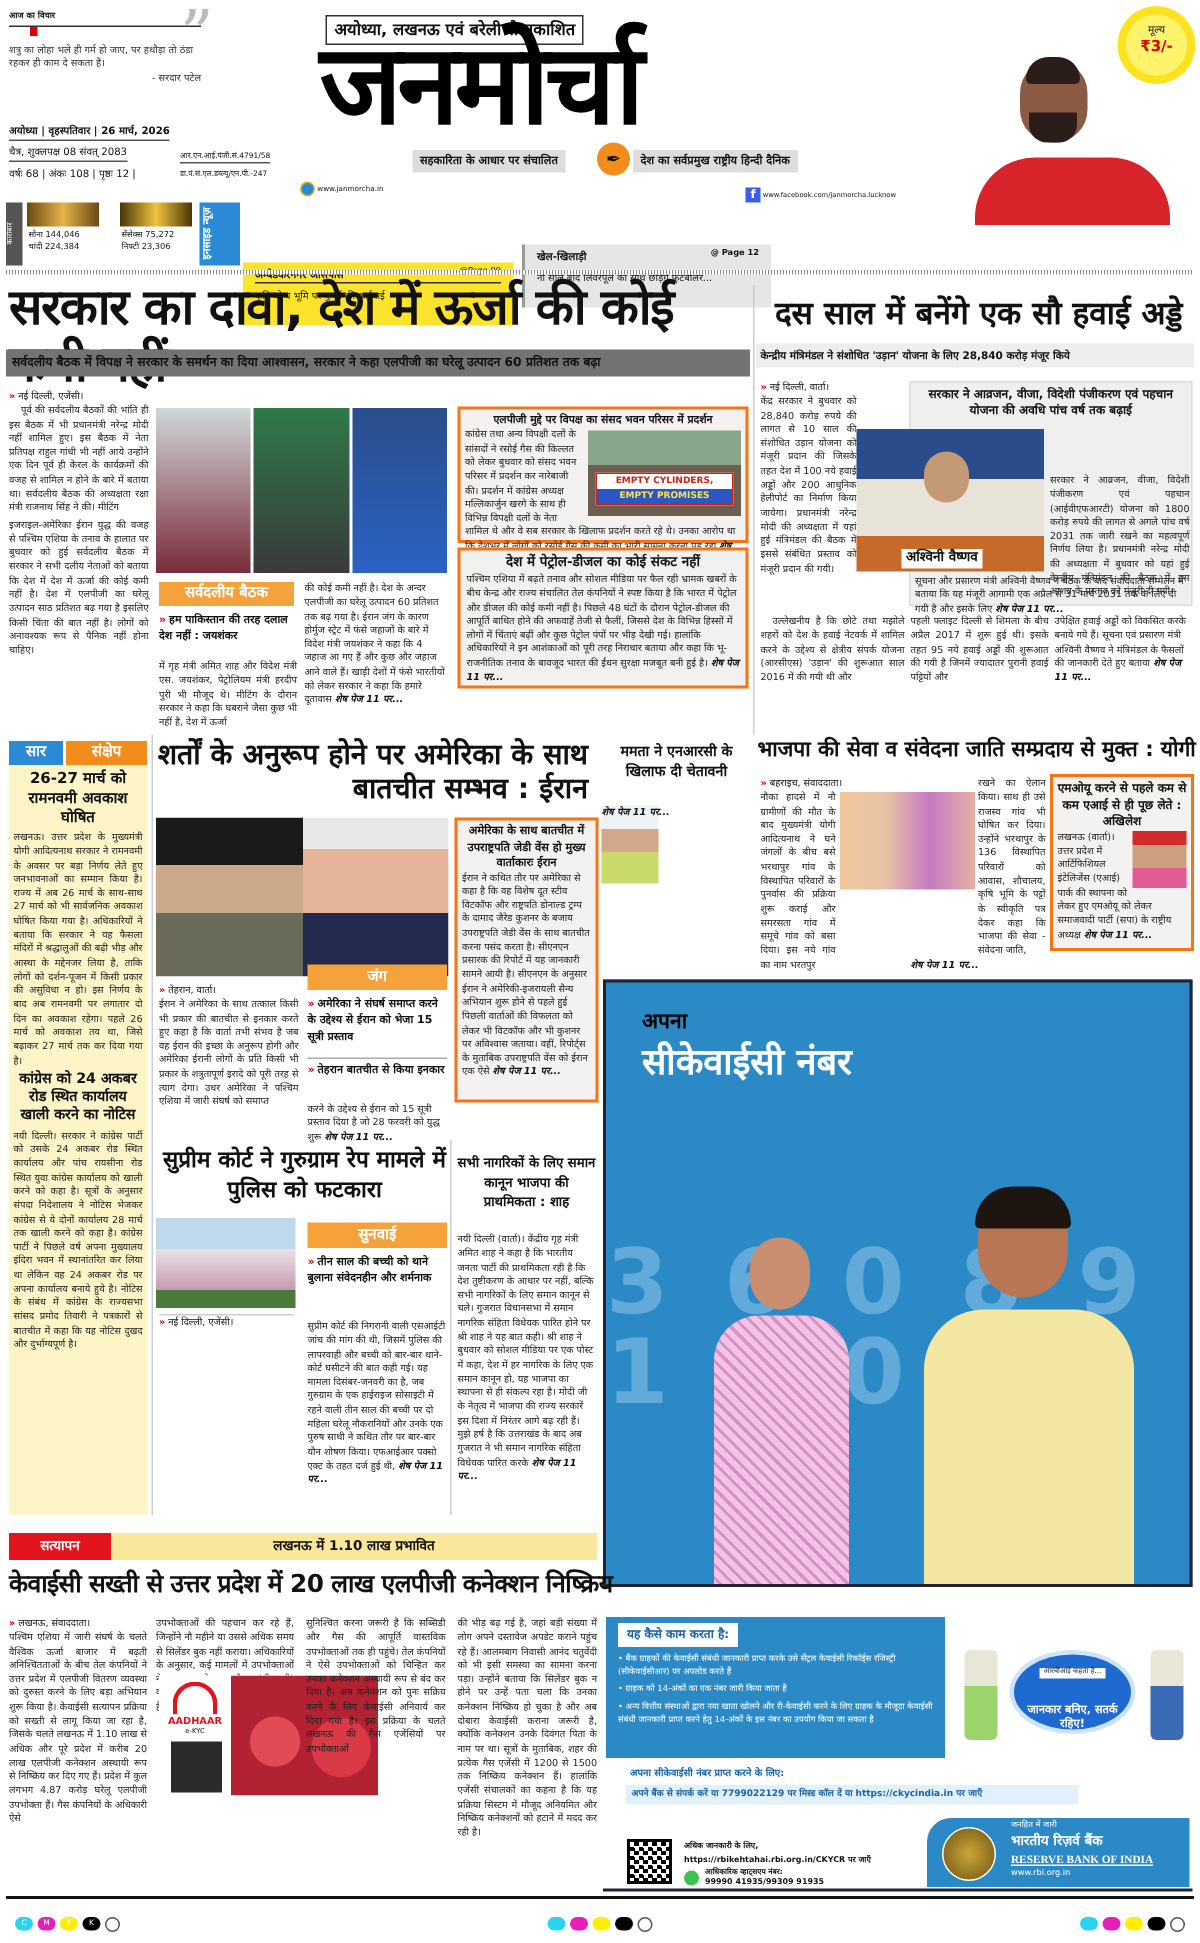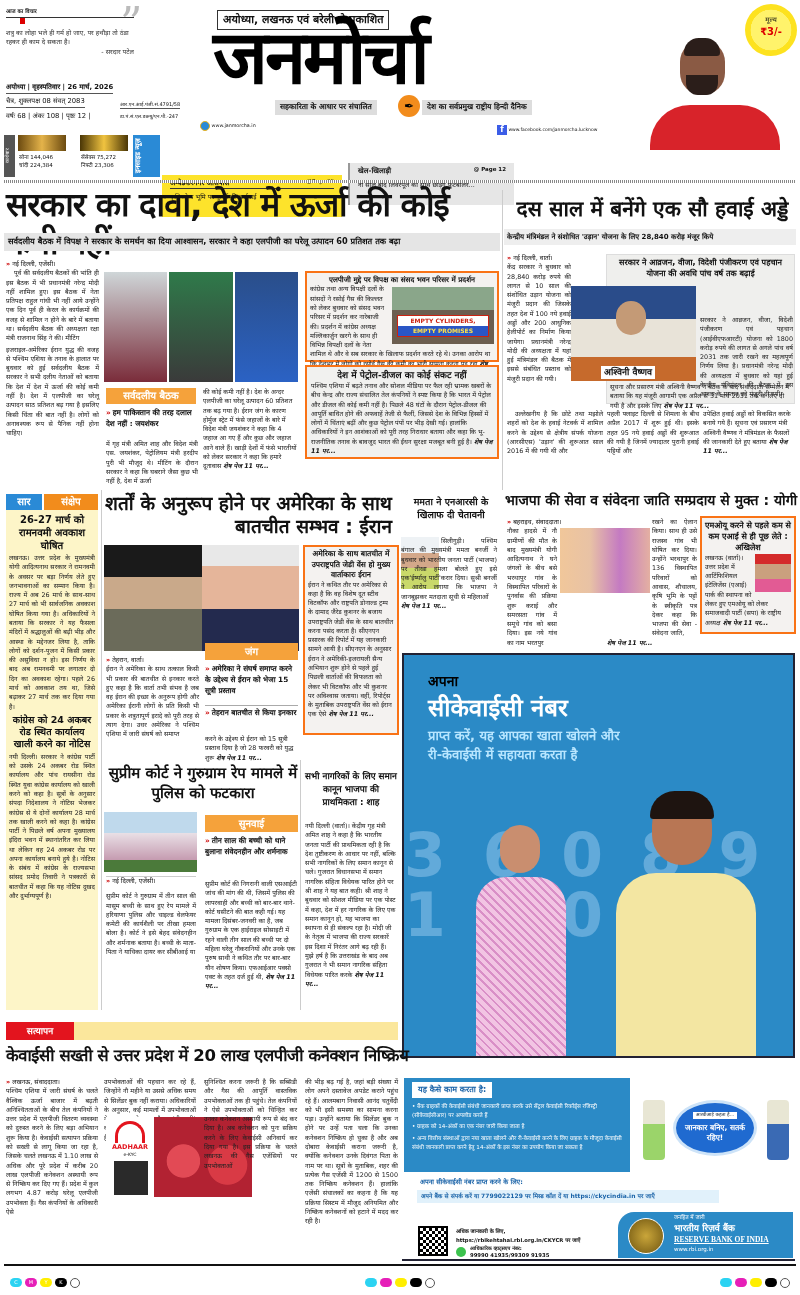--- a/index.html
+++ b/index.html
@@ -78,21 +78,21 @@
 <div class="abs" style="left:348px;top:135px;width:166px;height:42px;background:#e6e6e6;padding:3px 8px;border-left:2px solid #999;margin-top:28px;">
   <div style="display:flex;justify-content:space-between;">
     <span style="font-size:7px;font-weight:bold;">खेल-खिलाड़ी</span>
     <span style="font-size:5.5px;font-weight:bold;">@ Page 12</span>
   </div>
   <div style="font-size:6.5px;margin-top:5px;">नौ साल बाद लिवरपूल का साथ छोड़ेंगे फुटबॉलर...</div>
 </div>
 <div class="abs hatch" style="left:4px;top:180px;width:792px;height:3px;"></div>
 
 <div class="abs" style="left:6px;top:186px;width:490px;font-size:33px;font-weight:bold;line-height:1.15;letter-spacing:-1px;">सरकार का दावा, देश में ऊर्जा की कोई कमी नहीं</div>
-<div class="abs" style="left:4px;top:233px;width:496px;background:#e5e5e5;font-size:8.2px;font-weight:bold;padding:3px 4px;white-space:nowrap;overflow:hidden;">सर्वदलीय बैठक में विपक्ष ने सरकार के समर्थन का दिया आश्वासन, सरकार ने कहा एलपीजी का घरेलू उत्पादन 60 प्रतिशत तक बढ़ा</div>
+<div class="abs" style="left:4px;top:233px;width:496px;background:#737373;font-size:8.2px;font-weight:bold;padding:3px 4px;white-space:nowrap;overflow:hidden;">सर्वदलीय बैठक में विपक्ष ने सरकार के समर्थन का दिया आश्वासन, सरकार ने कहा एलपीजी का घरेलू उत्पादन 60 प्रतिशत तक बढ़ा</div>
 
 <div class="abs" style="left:6px;top:260px;width:93px;">
   <div><span class="dl">»</span><span>नई दिल्ली, एजेंसी।</span></div>
   <div class="bt" style="text-indent:8px;">पूर्व की सर्वदलीय बैठकों की भांति ही इस बैठक में भी प्रधानमंत्री नरेन्द्र मोदी नहीं शामिल हुए। इस बैठक में नेता प्रतिपक्ष राहुल गांधी भी नहीं आये उन्होंने एक दिन पूर्व ही केरल के कार्यक्रमों की वजह से शामिल न होने के बारे में बताया था। सर्वदलीय बैठक की अध्यक्षता रक्षा मंत्री राजनाथ सिंह ने की। मीटिंग</div>
   <div class="bt" style="margin-top:2px;">इजराइल-अमेरिका ईरान युद्ध की वजह से पश्चिम एशिया के तनाव के हालात पर बुधवार को हुई सर्वदलीय बैठक में सरकार ने सभी दलीय नेताओं को बताया कि देश में देश में ऊर्जा की कोई कमी नहीं है। देश में एलपीजी का घरेलू उत्पादन साठ प्रतिशत बढ़ गया है इसलिए किसी चिंता की बात नहीं है। लोगों को अनावश्यक रूप से पैनिक नहीं होना चाहिए।</div>
 </div>
 <div class="abs img" style="left:104px;top:272px;width:194px;height:110px;display:flex;gap:2px;background:#fff;">
   <div style="flex:1;background:linear-gradient(#cfd6d8,#7a2c3a);"></div>
   <div style="flex:1;background:linear-gradient(#2f7a4a,#3a3a3a);"></div>
   <div style="flex:1;background:linear-gradient(#2a4e8a,#2b62c4);"></div>
@@ -183,21 +183,20 @@
 </div>
 <div class="abs box" style="left:303px;top:545px;width:96px;height:190px;padding:2px 3px;">
   <div class="hl" style="font-size:7.5px;line-height:1.4;">अमेरिका के साथ बातचीत में उपराष्ट्रपति जेडी वेंस हो मुख्य वार्ताकारः ईरान</div>
   <span class="bt">ईरान ने कथित तौर पर अमेरिका से कहा है कि वह विशेष दूत स्टीव विटकॉफ और राष्ट्रपति डोनाल्ड ट्रम्प के दामाद जैरेड कुशनर के बजाय उपराष्ट्रपति जेडी वेंस के साथ बातचीत करना पसंद करता है। सीएनएन प्रसारक की रिपोर्ट में यह जानकारी सामने आयी है। सीएनएन के अनुसार ईरान ने अमेरिकी-इजरायली सैन्य अभियान शुरू होने से पहले हुई पिछली वार्ताओं की विफलता को लेकर भी विटकॉफ और भी कुशनर पर अविश्वास जताया। वहीं, रिपोर्ट्स के मुताबिक उपराष्ट्रपति वेंस को ईरान एक ऐसे</span>
   <span class="more">शेष पेज 11 पर...</span>
 </div>
 
 <div class="abs" style="left:405px;top:496px;width:92px;font-size:9.5px;font-weight:bold;text-align:center;line-height:1.35;">ममता ने एनआरसी के खिलाफ दी चेतावनी</div>
 <div class="abs img" style="left:401px;top:537px;width:38px;height:52px;background:linear-gradient(#eef2f5 30%,#d3a88a 30%,#d3a88a 60%,#c9d96a 60%);"></div>
 <div class="abs" style="left:401px;top:537px;width:96px;">
-  <span class="bt" style="display:block;text-indent:40px;">सिलीगुड़ी। पश्चिम बंगाल की मुख्यमंत्री ममता बनर्जी ने बुधवार को भारतीय जनता पार्टी (भाजपा) पर तीखा हमला बोलते हुए इसे एक'ईर्ष्यालु पार्टी'करार दिया। सुश्री बनर्जी ने आरोप लगाया कि भाजपा ने जानबूझकर मतदाता सूची से महिलाओं</span>
   <span class="more">शेष पेज 11 पर...</span>
 </div>
 
 <div class="abs" style="left:505px;top:490px;width:292px;font-size:14px;font-weight:bold;text-align:center;white-space:nowrap;">भाजपा की सेवा व संवेदना जाति सम्प्रदाय से मुक्त : योगी</div>
 <div class="abs" style="left:507px;top:518px;width:90px;">
   <div><span class="dl">»</span><span>बहराइच, संवाददाता।</span></div>
   <div class="bt" style="padding-right:40px;">नौका हादसे में नौ ग्रामीणों की मौत के बाद मुख्यमंत्री योगी आदित्यनाथ ने घने जंगलों के बीच बसे भरथापुर गांव के विस्थापित परिवारों के पुनर्वास की प्रक्रिया शुरू कराई और समरसता गांव में समूचे गांव को बसा दिया। इस नये गांव का नाम भरतपुर</div>
 </div>
 <div class="abs img" style="left:560px;top:528px;width:90px;height:65px;background:linear-gradient(90deg,#f1c79a,#e8c2a5,#c47ac2,#e4b0a2);"></div>
 <div class="abs" style="left:607px;top:518px;width:90px;">
@@ -210,41 +209,39 @@
   <div class="img" style="float:right;width:36px;height:38px;background:linear-gradient(#d42a2a 25%,#caa07e 25%,#caa07e 65%,#e25b94 65%);margin-left:2px;"></div>
   <span class="bt">लखनऊ (वार्ता)। उत्तर प्रदेश में आर्टिफिशियल इंटेलिजेंस (एआई) पार्क की स्थापना को लेकर हुए एमओयू को लेकर समाजवादी पार्टी (सपा) के राष्ट्रीय अध्यक्ष</span>
   <span class="more">शेष पेज 11 पर...</span>
 </div>
 
 <div class="abs" style="left:104px;top:764px;width:198px;font-size:15px;font-weight:bold;text-align:center;line-height:1.3;">सुप्रीम कोर्ट ने गुरुग्राम रेप मामले में पुलिस को फटकारा</div>
 <div class="abs img" style="left:104px;top:812px;width:93px;height:60px;background:linear-gradient(#bfd9ec 35%,#e9e0e6 35%,#c59bb0 80%,#4b7a3a 80%);"></div>
 <div class="abs" style="left:106px;top:876px;width:90px;">
   <div class="rule" style="border-color:#ccc;"></div>
   <div><span class="dl">»</span><span>नई दिल्ली, एजेंसी।</span></div>
-  <div class="bt" style="margin-top:6px;">सुप्रीम कोर्ट ने गुरुग्राम में तीन साल की मासूम बच्ची के साथ हुए रेप मामले में हरियाणा पुलिस और चाइल्ड वेलफेयर कमेटी की कार्यशैली पर तीखा हमला बोला है। कोर्ट ने इसे बेहद संवेदनहीन और शर्मनाक बताया है। बच्ची के माता-पिता ने याचिका दायर कर सीबीआई या</div>
 </div>
 <div class="abs orange" style="left:205px;top:815px;width:93px;height:17px;font-size:10px;line-height:17px;">सुनवाई</div>
 <div class="abs" style="left:205px;top:836px;width:93px;font-size:7.3px;font-weight:bold;line-height:1.5;">
   <span class="dl">»</span><span>तीन साल की बच्ची को थाने बुलाना संवेदनहीन और शर्मनाक</span>
 </div>
 <div class="abs" style="left:205px;top:880px;width:93px;">
   <span class="bt">सुप्रीम कोर्ट की निगरानी वाली एसआईटी जांच की मांग की थी, जिसमें पुलिस की लापरवाही और बच्ची को बार-बार थाने-कोर्ट घसीटने की बात कही गई। यह मामला दिसंबर-जनवरी का है, जब गुरुग्राम के एक हाईराइज सोसाइटी में रहने वाली तीन साल की बच्ची पर दो महिला घरेलू नौकरानियों और उनके एक पुरुष साथी ने कथित तौर पर बार-बार यौन शोषण किया। एफआईआर पक्सो एक्ट के तहत दर्ज हुई थी,</span>
   <span class="more">शेष पेज 11 पर...</span>
 </div>
 
 <div class="abs" style="left:305px;top:770px;width:92px;font-size:8.8px;font-weight:bold;text-align:center;line-height:1.45;">सभी नागरिकों के लिए समान कानून भाजपा की प्राथमिकता : शाह</div>
 <div class="abs" style="left:305px;top:822px;width:92px;">
   <span class="bt" style="text-indent:8px;display:inline;">नयी दिल्ली (वार्ता)। केंद्रीय गृह मंत्री अमित शाह ने कहा है कि भारतीय जनता पार्टी की प्राथमिकता रही है कि देश तुष्टीकरण के आधार पर नहीं, बल्कि सभी नागरिकों के लिए समान कानून से चले। गुजरात विधानसभा में समान नागरिक संहिता विधेयक पारित होने पर श्री शाह ने यह बात कही। श्री शाह ने बुधवार को सोशल मीडिया पर एक पोस्ट में कहा, देश में हर नागरिक के लिए एक समान कानून हो, यह भाजपा का स्थापना से ही संकल्प रहा है। मोदी जी के नेतृत्व में भाजपा की राज्य सरकारें इस दिशा में निरंतर आगे बढ़ रही हैं। मुझे हर्ष है कि उत्तराखंड के बाद अब गुजरात ने भी समान नागरिक संहिता विधेयक पारित करके</span>
   <span class="more">शेष पेज 11 पर...</span>
 </div>
 
 <div class="abs" style="left:402px;top:653px;width:393px;height:405px;background:#2b8ac6;border:2px solid #223;overflow:hidden;">
   <div style="position:absolute;left:24px;top:16px;font-size:14px;font-weight:bold;color:#000000;">अपना</div>
   <div style="position:absolute;left:24px;top:36px;font-size:24px;font-weight:bold;color:#fff;">सीकेवाईसी नंबर</div>
-  <div style="position:absolute;left:24px;top:72px;width:210px;font-size:13px;font-weight:bold;color:#b8e6ff;line-height:1.45;">प्राप्त करें, यह आपका खाता खोलने और री-केवाईसी में सहायता करता है</div>
   <div style="position:absolute;left:0;top:170px;width:393px;height:230px;font-size:60px;font-weight:bold;color:rgba(200,230,255,0.35);letter-spacing:8px;overflow:hidden;line-height:1;">3 6 0 8 9 1 6 0</div>
   <div style="position:absolute;left:72px;top:170px;width:90px;height:240px;">
     <div style="position:absolute;left:24px;top:0;width:40px;height:48px;border-radius:20px;background:#c98e6f;"></div>
     <div style="position:absolute;left:16px;top:-6px;width:56px;height:40px;border-radius:28px 28px 8px 8px;background:#2a1b15;z-index:-1;"></div>
     <div style="position:absolute;left:0;top:52px;width:90px;height:190px;border-radius:30px 30px 0 0;background:repeating-linear-gradient(45deg,#f2c4e3 0 4px,#d98fc7 4px 6px);"></div>
   </div>
   <div style="position:absolute;left:212px;top:140px;width:140px;height:260px;">
     <div style="position:absolute;left:36px;top:0;width:60px;height:70px;border-radius:30px;background:#b87654;"></div>
     <div style="position:absolute;left:34px;top:-4px;width:64px;height:28px;border-radius:30px 30px 4px 4px;background:#1e1410;"></div>
     <div style="position:absolute;left:0;top:78px;width:140px;height:190px;border-radius:40px 40px 0 0;background:#f3e6a2;"></div>
@@ -257,21 +254,21 @@
     <li style="margin-bottom:3px;">• <span>बैंक ग्राहकों की केवाईसी संबंधी जानकारी प्राप्त करके उसे सेंट्रल केवाईसी रिकॉर्ड्स रजिस्ट्री (सीकेवाईसीआर) पर अपलोड करते हैं</span></li>
     <li style="margin-bottom:3px;">• <span>ग्राहक को 14-अंकों का एक नंबर जारी किया जाता है</span></li>
     <li>• <span>अन्य वित्तीय संस्थाओं द्वारा नया खाता खोलने और री-केवाईसी करने के लिए ग्राहक के मौजूदा केवाईसी संबंधी जानकारी प्राप्त करने हेतु 14-अंकों के इस नंबर का उपयोग किया जा सकता है</span></li>
   </ul>
 </div>
 <div class="abs" style="left:663px;top:1100px;width:106px;height:56px;">
   <div style="position:absolute;left:-20px;top:0;width:22px;height:60px;background:linear-gradient(#e8e6d4 40%,#9bd46a 40%);border-radius:4px;"></div>
   <div style="position:absolute;left:104px;top:0;width:22px;height:60px;background:linear-gradient(#e8e6d4 40%,#3a6ab4 40%);border-radius:4px;"></div>
   <div style="position:absolute;left:10px;top:0;width:84px;height:56px;border-radius:50%;background:#1f6ad0;border:3px solid #cde3f8;text-align:center;color:#fff;">
     <div style="font-size:4.8px;margin-top:9px;background:#fff;color:#123;display:inline-block;padding:0 3px;">आरबीआई कहता है...</div>
-    <div style="font-size:7.5px;font-weight:bold;line-height:1.25;padding:4px 8px;">जानकार बनिए, सतर्क रहिए!</div>
+    <div style="font-size:7.5px;font-weight:bold;line-height:1.25;padding:16px 8px;">जानकार बनिए, सतर्क रहिए!</div>
   </div>
 </div>
 <div class="abs" style="left:420px;top:1178px;font-size:6.5px;font-weight:bold;color:#1a63a8;">अपना सीकेवाईसी नंबर प्राप्त करने के लिए:</div>
 <div class="abs" style="left:417px;top:1190px;width:302px;background:#e1f1fb;color:#1a63a8;font-size:6px;font-weight:bold;padding:2px 4px;">अपने बैंक से संपर्क करें या 7799022129 पर मिस्ड कॉल दें या https://ckycindia.in पर जाएँ</div>
 <div class="abs" style="left:418px;top:1226px;width:30px;height:30px;background:repeating-conic-gradient(#000 0 25%,#fff 0 50%) 0 0/6px 6px;border:2px solid #000;"></div>
 <div class="abs" style="left:456px;top:1228px;font-size:5.3px;font-weight:bold;">अधिक जानकारी के लिए,</div>
 <div class="abs" style="left:456px;top:1237px;font-size:5.3px;font-weight:bold;">https://rbikehtahai.rbi.org.in/CKYCR पर जाएँ</div>
 <div class="abs" style="left:456px;top:1247px;width:10px;height:10px;border-radius:50%;background:#3cc24e;"></div>
 <div class="abs" style="left:470px;top:1245px;font-size:5px;font-weight:bold;">आधिकारिक व्हाट्सएप नंबर:</div>
 <div class="abs" style="left:470px;top:1252px;font-size:5.3px;font-weight:bold;">99990 41935/99309 91935</div>
@@ -279,20 +276,21 @@
   <div style="position:absolute;left:10px;top:6px;width:36px;height:36px;border-radius:50%;background:radial-gradient(#caa63a,#6e5410);border:1px solid #fff;"></div>
   <div style="position:absolute;left:56px;top:2px;font-size:5.5px;color:#fff;">जनहित में जारी</div>
   <div style="position:absolute;left:56px;top:10px;font-size:9px;font-weight:bold;color:#fff;">भारतीय रिज़र्व बैंक</div>
   <div style="position:absolute;left:56px;top:23px;font-size:7.5px;font-weight:bold;color:#fff;text-decoration:underline;font-family:'Liberation Serif',serif;">RESERVE BANK OF INDIA</div>
   <div style="position:absolute;left:56px;top:34px;font-size:5.5px;color:#fff;">www.rbi.org.in</div>
 </div>
 <div class="abs" style="left:402px;top:1259px;width:393px;height:2px;background:#223;"></div>
 
 <div class="abs" style="left:6px;top:1022px;width:392px;height:18px;background:#fbe79c;">
   <div style="position:absolute;left:0;top:0;width:68px;height:18px;background:#e3141e;color:#fff;font-weight:bold;font-size:9px;text-align:center;line-height:18px;">सत्यापन</div>
+  <div style="position:absolute;left:68px;width:324px;top:0;text-align:center;font-weight:bold;font-size:9px;line-height:18px;">लखनऊ में 1.10 लाख प्रभावित</div>
 </div>
 <div class="abs" style="left:6px;top:1044px;width:392px;font-size:16.5px;font-weight:bold;white-space:nowrap;letter-spacing:-0.4px;">केवाईसी सख्ती से उत्तर प्रदेश में 20 लाख एलपीजी कनेक्शन निष्क्रिय</div>
 <div class="abs" style="left:6px;top:1078px;width:92px;">
   <div><span class="dl">»</span><span>लखनऊ, संवाददाता।</span></div>
   <div class="bt">पश्चिम एशिया में जारी संघर्ष के चलते वैश्विक ऊर्जा बाजार में बढ़ती अनिश्चितताओं के बीच तेल कंपनियों ने उत्तर प्रदेश में एलपीजी वितरण व्यवस्था को दुरुस्त करने के लिए बड़ा अभियान शुरू किया है। केवाईसी सत्यापन प्रक्रिया को सख्ती से लागू किया जा रहा है, जिसके चलते लखनऊ में 1.10 लाख से अधिक और पूरे प्रदेश में करीब 20 लाख एलपीजी कनेक्शन अस्थायी रूप से निष्क्रिय कर दिए गए हैं। प्रदेश में कुल लगभग 4.87 करोड़ घरेलू एलपीजी उपभोक्ता हैं। गैस कंपनियों के अधिकारी ऐसे</div>
 </div>
 <div class="abs" style="left:104px;top:1078px;width:92px;">
   <div class="bt">उपभोक्ताओं की पहचान कर रहे हैं, जिन्होंने नौ महीने या उससे अधिक समय से सिलेंडर बुक नहीं कराया। अधिकारियों के अनुसार, कई मामलों में उपभोक्ताओं ने पाइप्ड नेचुरल गैस (पीएनजी) कनेक्शन ले लिया है या पता बदल लिया है, लेकिन यह</div>
 </div>
 <div class="abs img" style="left:106px;top:1117px;width:146px;height:80px;background:#fff;display:flex;">

